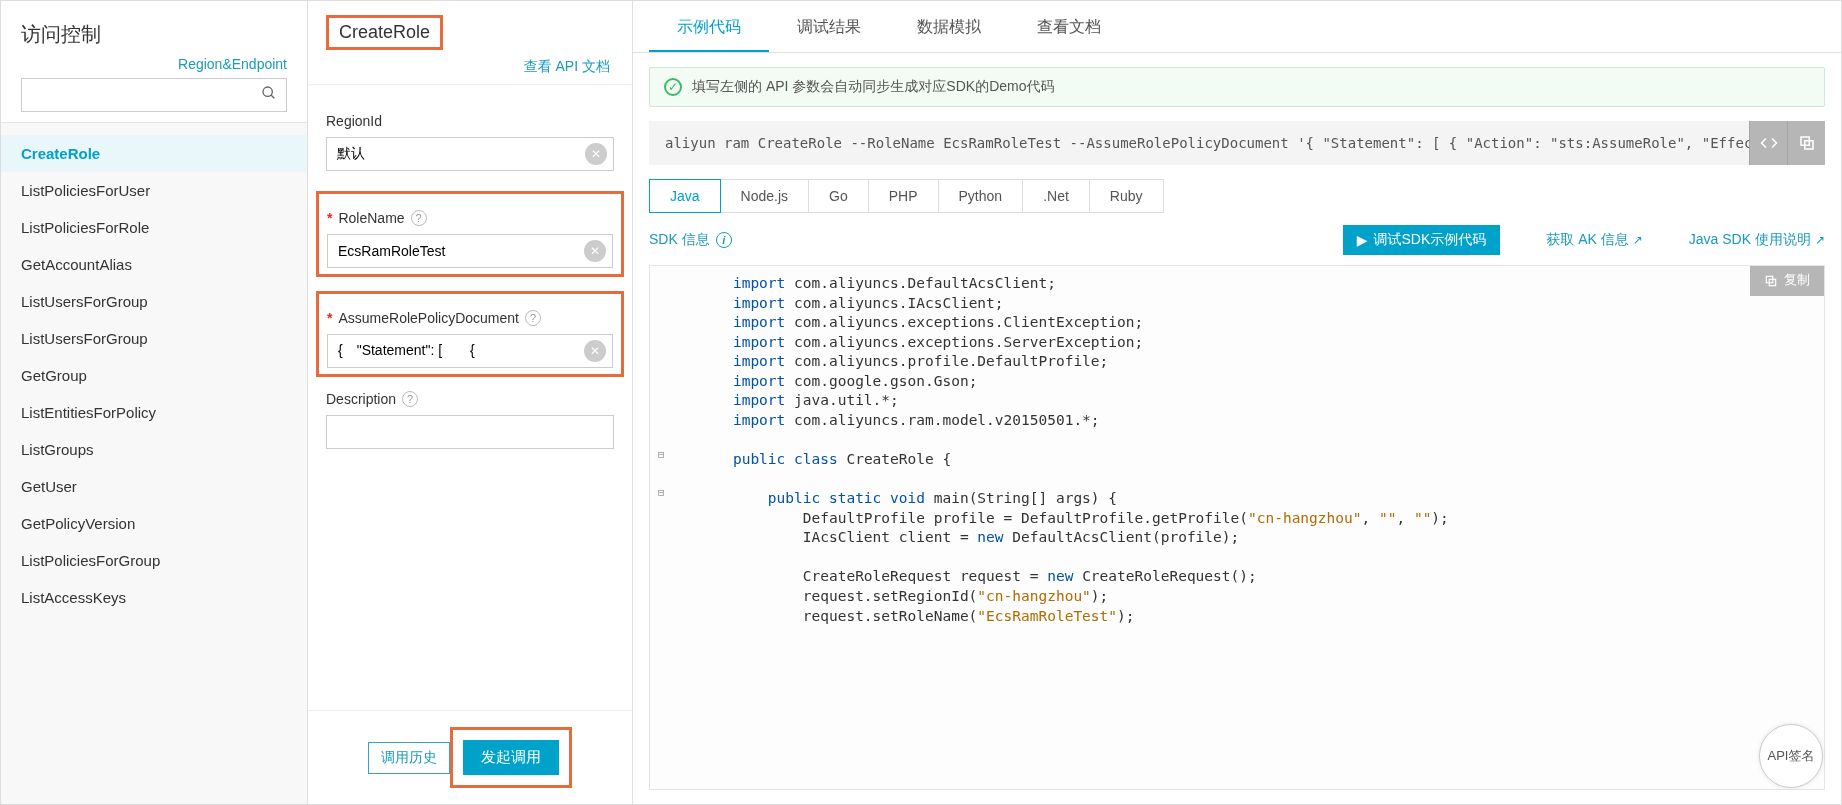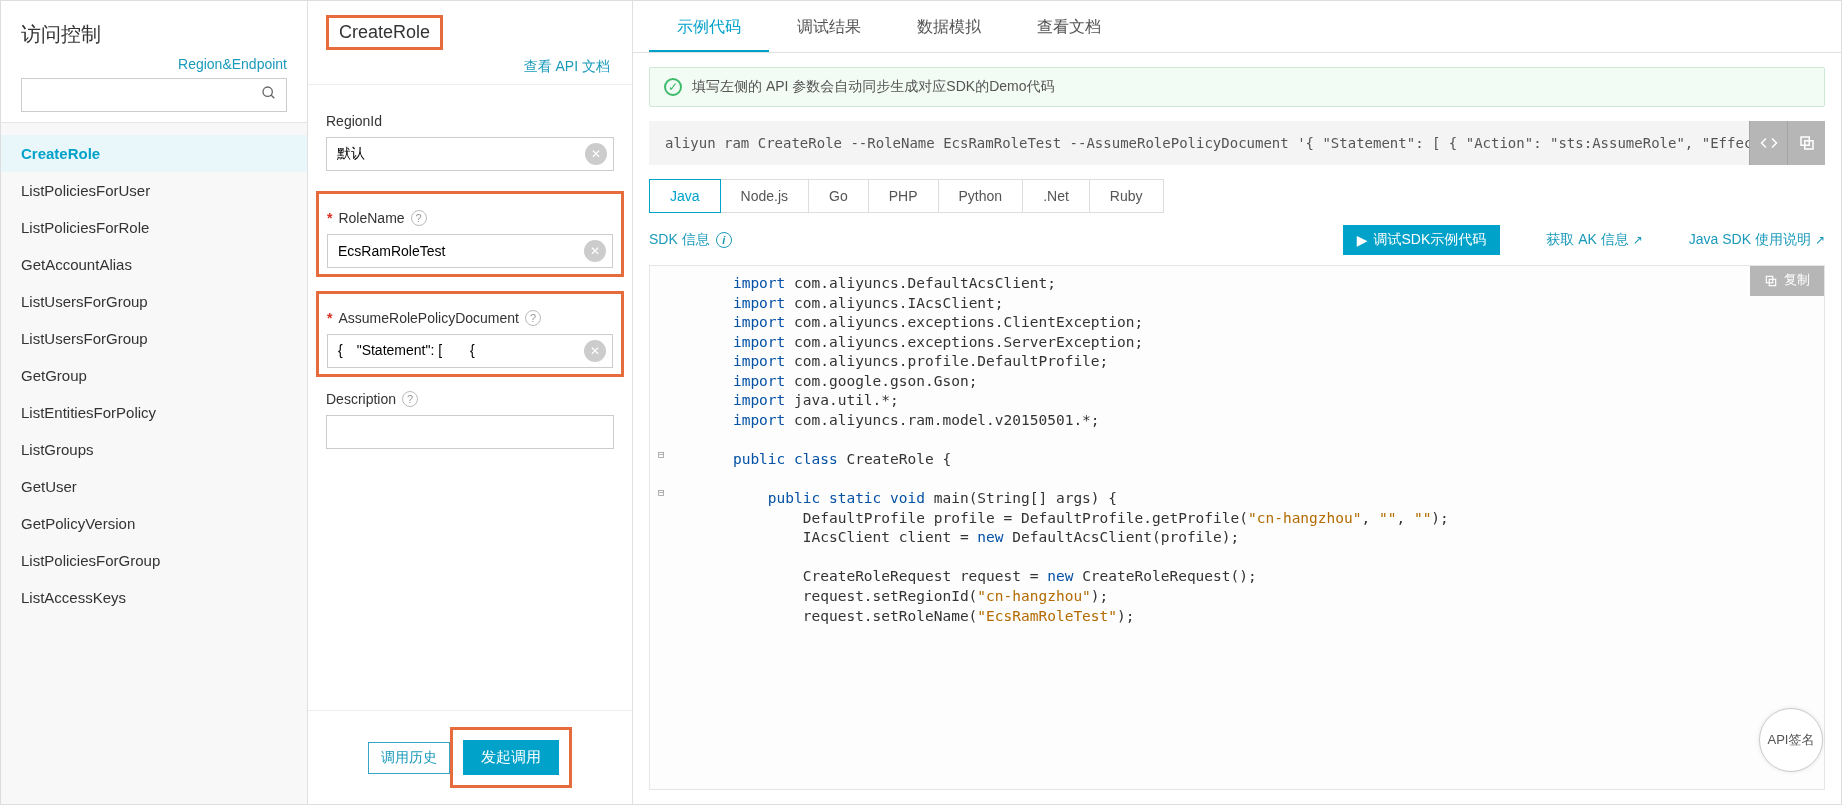--- a/index.html
+++ b/index.html
@@ -62,21 +62,21 @@
 .linklike { color:#1a9aba; cursor:pointer; display:inline-flex; align-items:center; gap:4px;margin-left:24px; }
 .ext-ico { font-size:12px; }
 
 .codearea { flex:1; margin: 0 16px 14px; border:1px solid #e5e5e5; overflow:auto; position:relative; font-family:Consolas,"Courier New",monospace; font-size:14.5px; line-height:1.35; background:#fdfdfd; }
 .codearea pre { padding: 8px 0 8px 48px; white-space:pre; }
 .gutter-mark { position:absolute; left:8px; color:#999; font-size:11px; user-select:none; }
 .tok-kw { color:#0451a5; }
 .tok-str { color:#b36b00; }
 .copybtn { position:absolute; top:0; right:0; background:#b6b6b6; color:#fff; padding:6px 14px; font-size:13px; display:inline-flex; align-items:center; gap:6px; cursor:pointer; }
 
-.float-apisig { position:absolute; right:18px; bottom:32px; width:64px; height:64px; border:1px solid #ccc; border-radius:50%; display:flex; align-items:center; justify-content:center; background:#fff; font-size:13px; color:#555; box-shadow:0 0 4px rgba(0,0,0,.1); cursor:pointer; }
+.float-apisig { position:absolute; right:18px; bottom:16px; width:64px; height:64px; border:1px solid #ccc; border-radius:50%; display:flex; align-items:center; justify-content:center; background:#fff; font-size:13px; color:#555; box-shadow:0 0 4px rgba(0,0,0,.1); cursor:pointer; }
 
 svg.icon { width:16px; height:16px; }
 </style>
 </head>
 <body>
 
 <div class="app">
 
   <div class="sidebar">
     <div class="sb-top">

